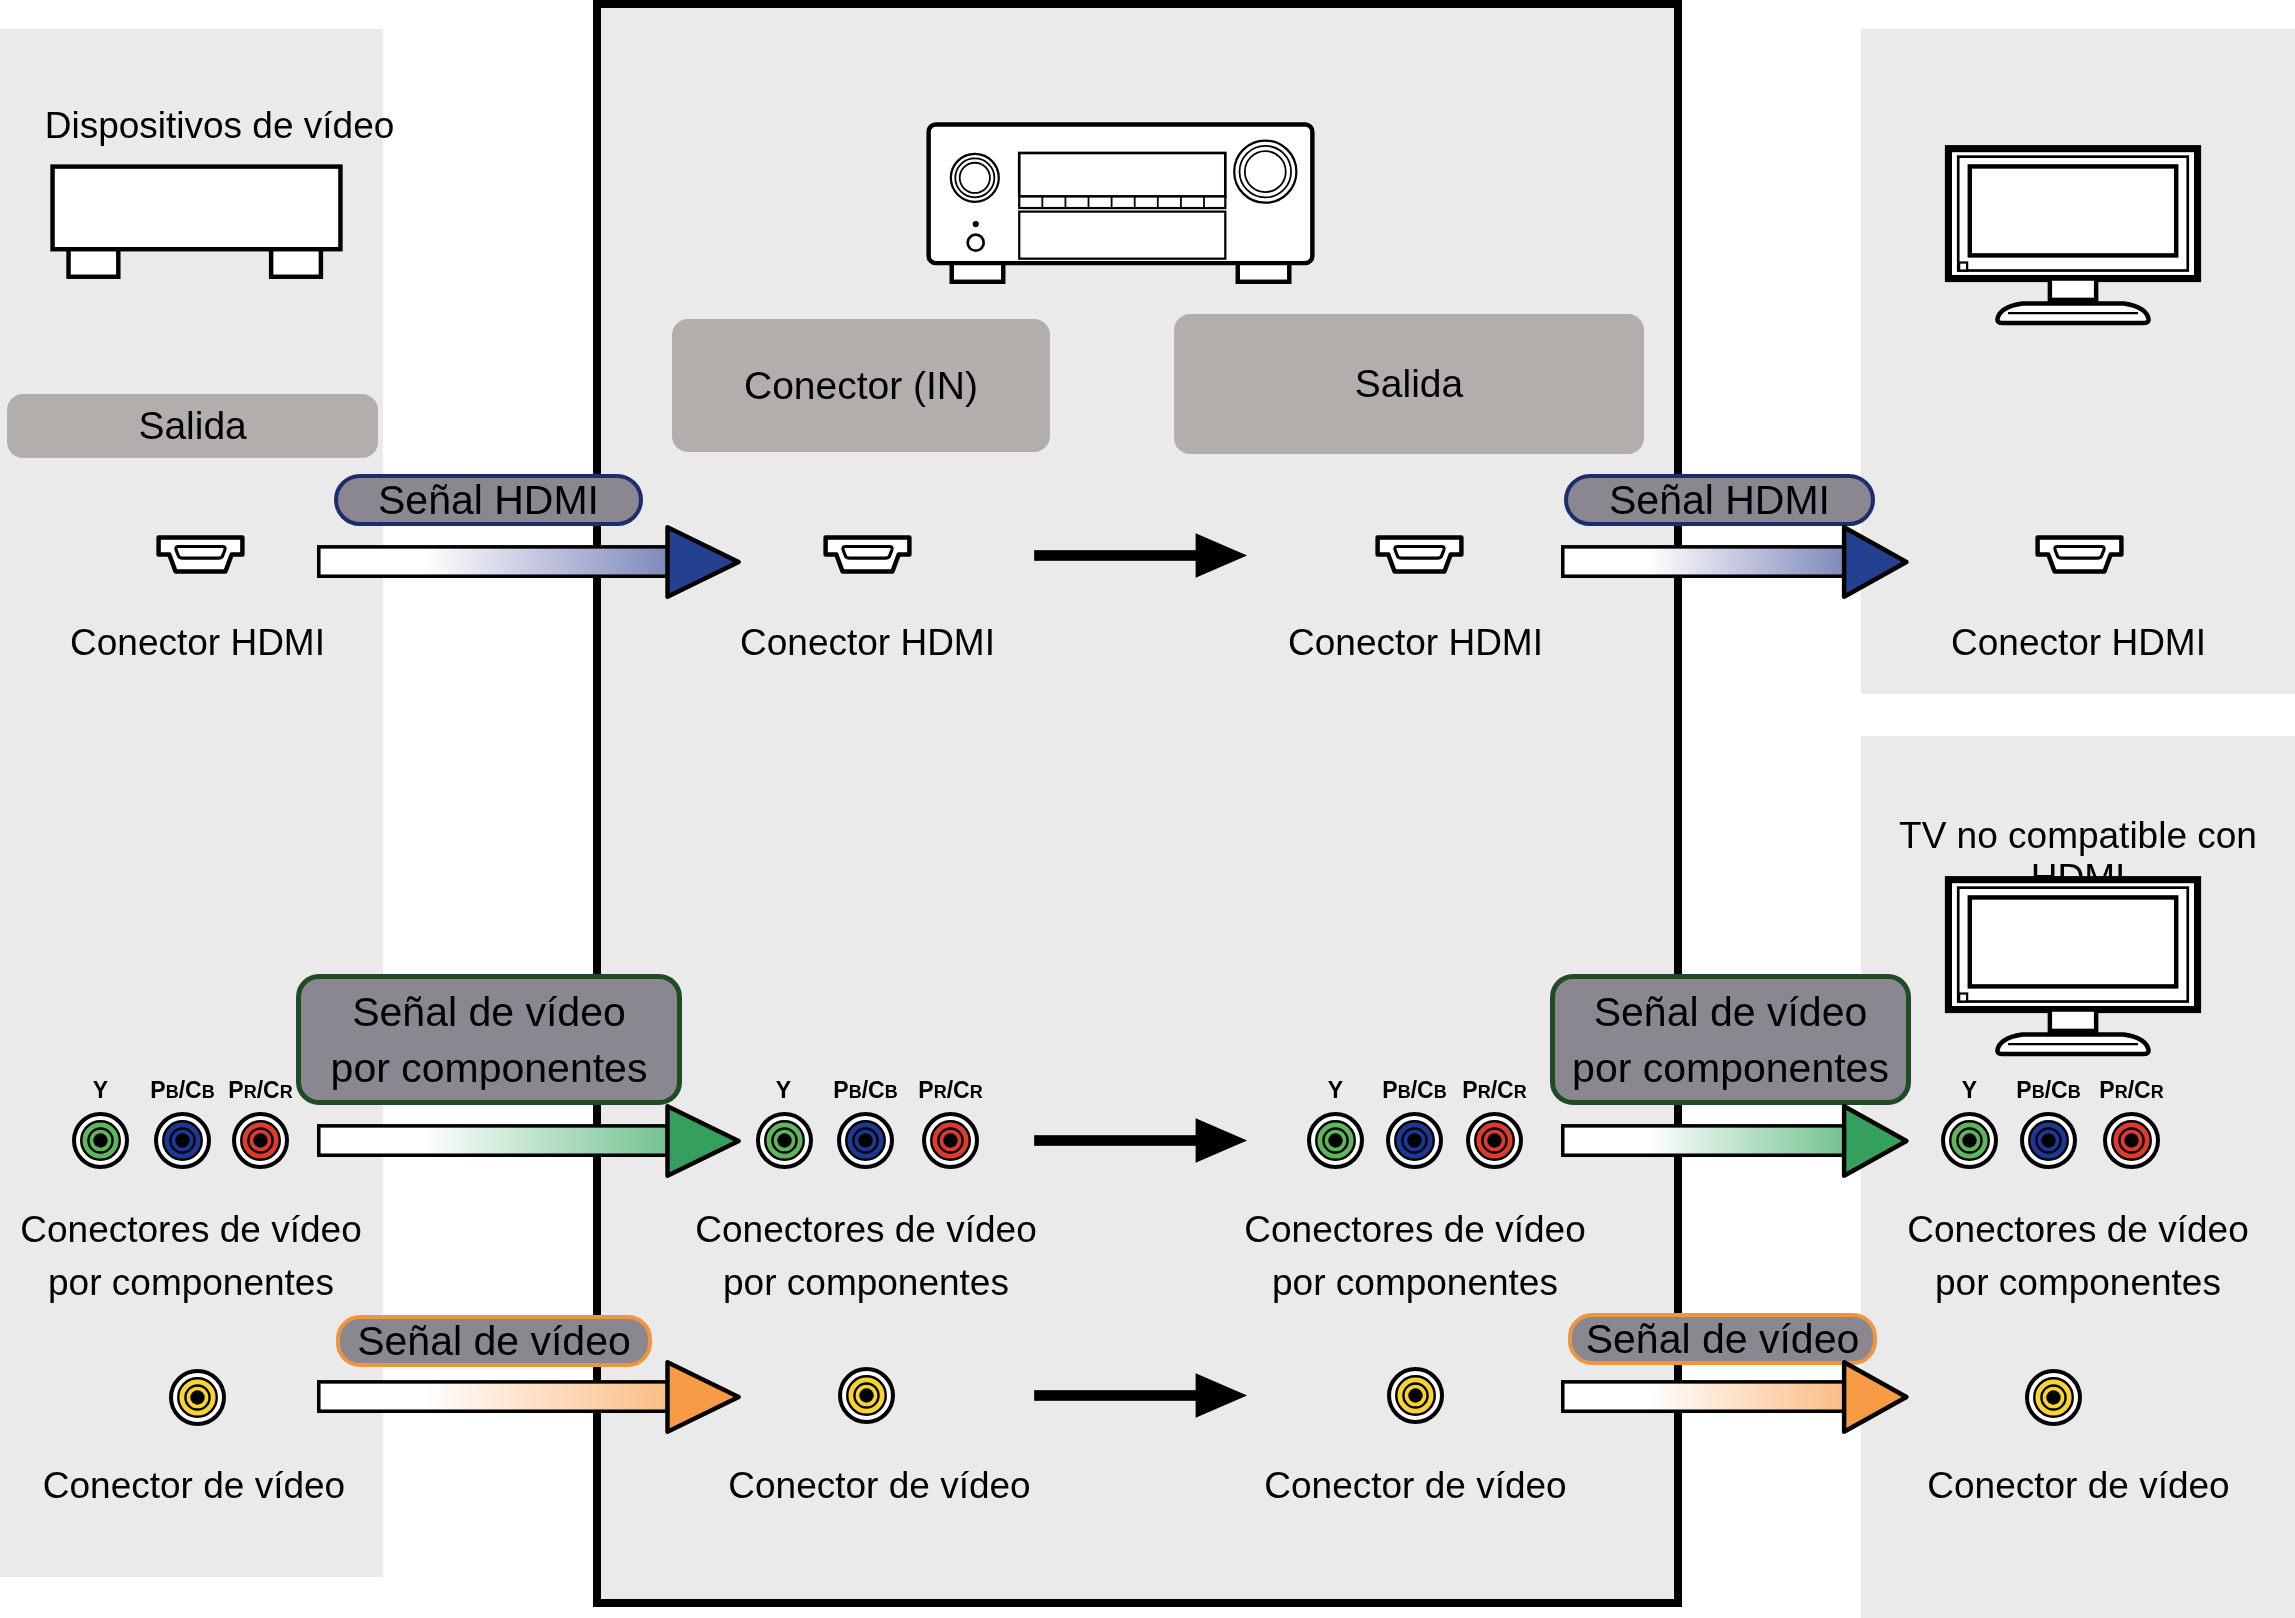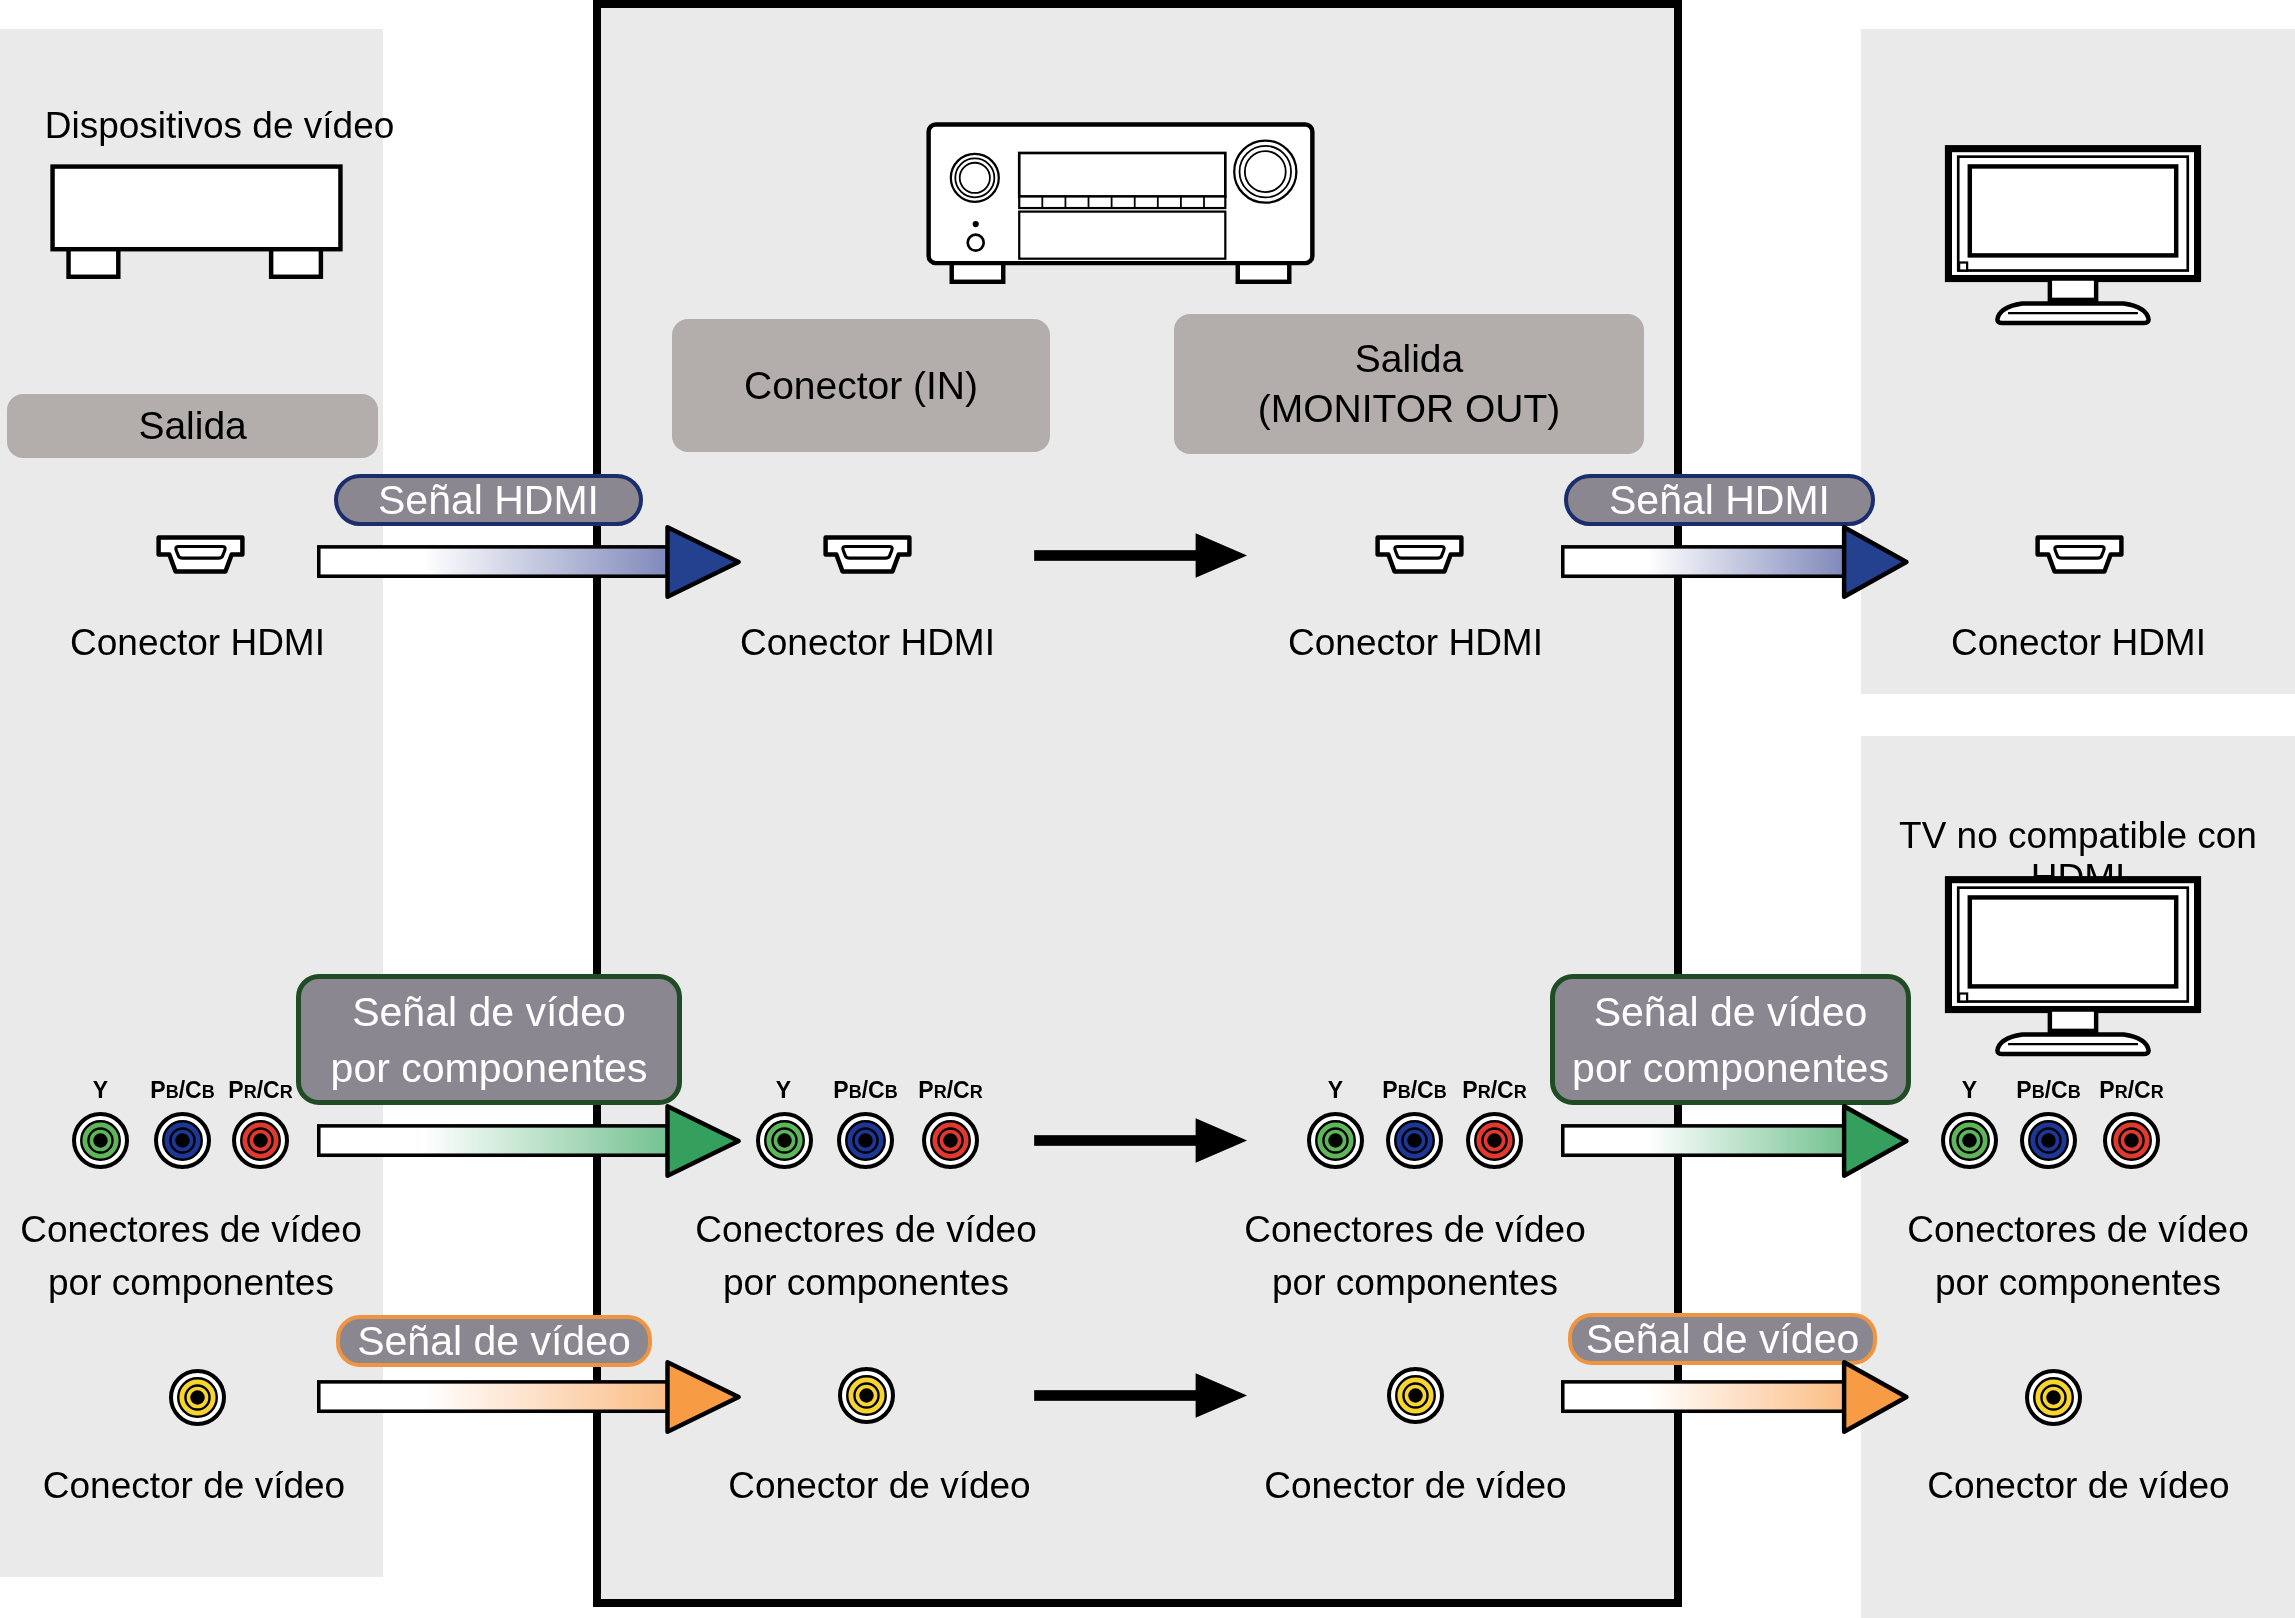--- a/index.html
+++ b/index.html
@@ -7,21 +7,21 @@
          font-family:"Liberation Sans", sans-serif;color:#000;}
   .abs{position:absolute;}
   .panel{position:absolute;background:#ebeaea;}
   .unit-box{position:absolute;background:#ebeaea;border:8px solid #000;box-sizing:border-box;}
   .lbl{position:absolute;text-align:center;font-size:37px;line-height:43px;color:#000;}
   .lbl2{line-height:53px;}
   .title{position:absolute;text-align:center;font-size:37px;color:#000;}
   .warm-badge{position:absolute;background:#b3aeab;border-radius:16px;display:flex;
               flex-direction:column;align-items:center;justify-content:center;
               font-size:39px;line-height:50px;color:#000;text-align:center;}
-  .sig-badge{position:absolute;background:#8b8790;color:#ffffff;display:flex;flex-direction:column;
+  .sig-badge{position:absolute;background:#8b8790;color:#000000;display:flex;flex-direction:column;
              align-items:center;justify-content:center;text-align:center;font-size:41px;
              line-height:56px;box-sizing:border-box;}
   .sig-hdmi{border:4.4px solid #1b2d6b;border-radius:26px;}
   .sig-comp{border:5.3px solid #1f4b25;border-radius:23px;}
   .sig-vid{border:4.4px solid #f0953f;border-radius:24px;}
   .jack-lbl{position:absolute;width:107px;text-align:center;font-size:23px;font-weight:bold;color:#000;}
   .jack-lbl .sm{font-size:18px;}
 </style>
 </head>
 <body>
@@ -100,21 +100,20 @@
   </svg>
 
   <div class="warm-badge" style="left:7.1px;top:394px;width:371px;height:64px;">
     <span>Salida</span>
   </div>
   <div class="warm-badge" style="left:672px;top:319px;width:378px;height:133px;">
     <span>Conector (IN)</span>
   </div>
   <div class="warm-badge" style="left:1174px;top:314px;width:470px;height:140px;">
     <span>Salida</span>
-    <span>(MONITOR OUT)</span>
   </div>
 
   <div class="sig-badge sig-hdmi" style="left:334px;top:474px;width:309px;height:52px;">
     <span>Señal HDMI</span>
   </div>
   <div class="sig-badge sig-hdmi" style="left:1564px;top:474px;width:311px;height:52px;">
     <span>Señal HDMI</span>
   </div>
   <div class="sig-badge sig-comp" style="left:296px;top:974px;width:386px;height:131px;">
     <span>Señal de vídeo</span>

